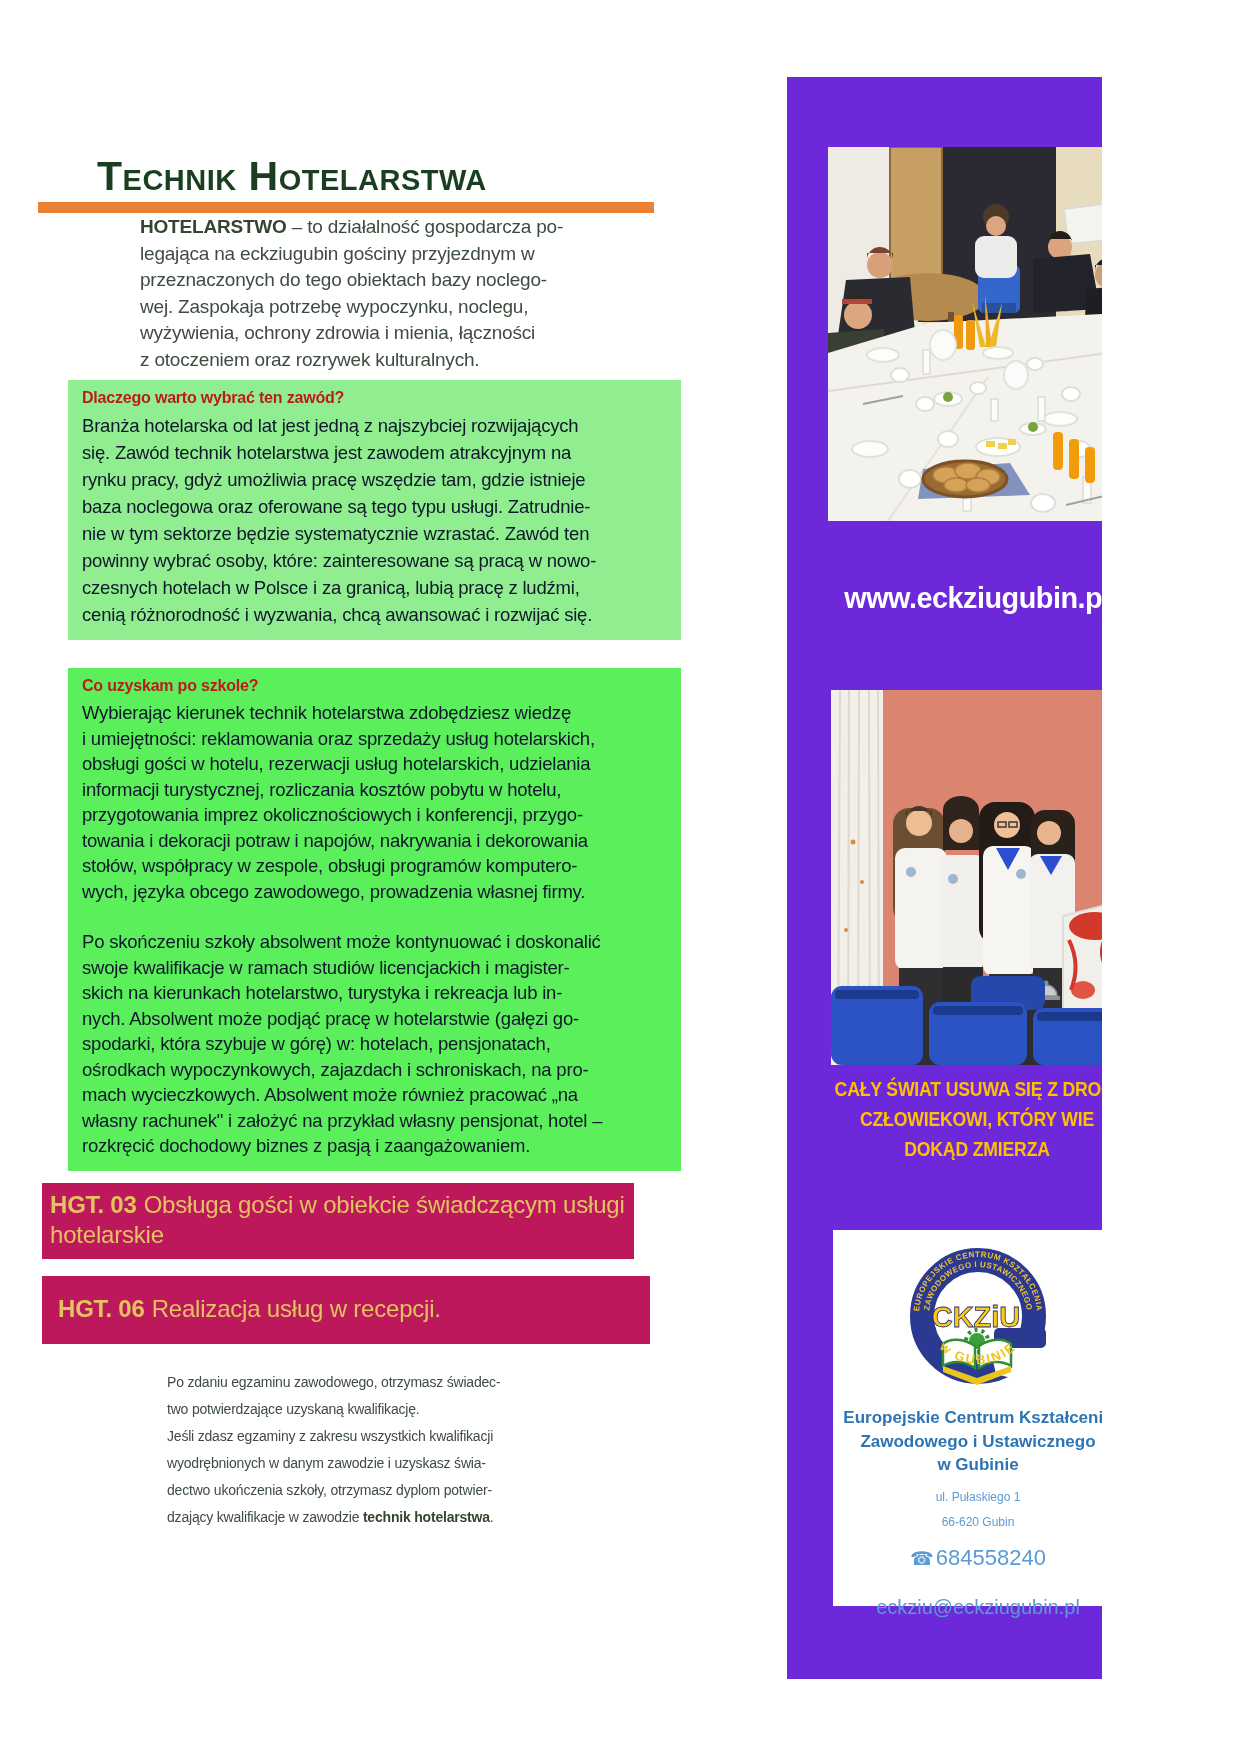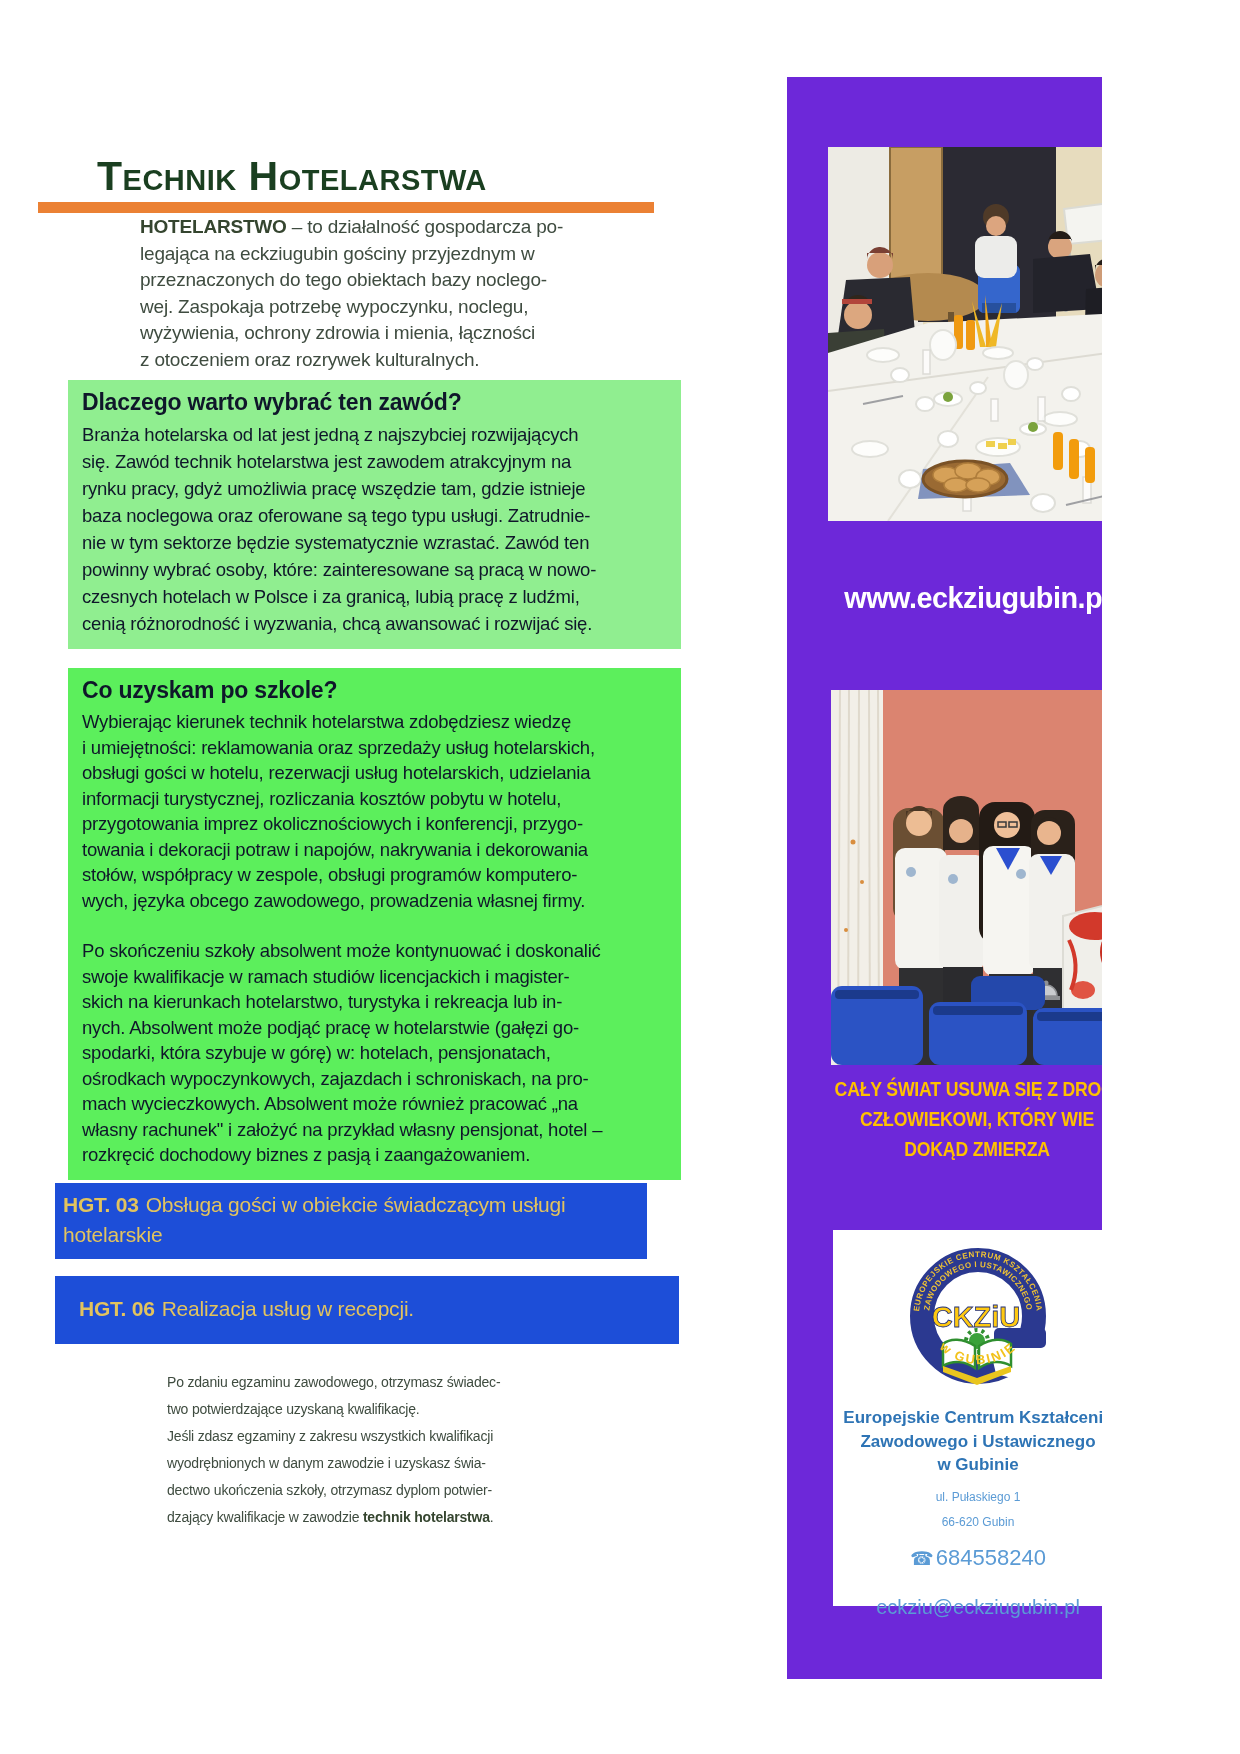--- a/index.html
+++ b/index.html
@@ -7,31 +7,31 @@
         font-family:"Liberation Sans",sans-serif;color:#3F4C40;}
   .pre{white-space:pre-line;}
   
   .title{position:absolute;left:97px;top:126px;font-weight:bold;font-size:41px;
          font-variant:small-caps;letter-spacing:.5px;color:#1A3F20;}
   .rule{position:absolute;left:38px;top:202px;width:616px;height:11px;background:#EB8134;}
   .intro{position:absolute;left:140px;top:214px;width:498px;font-size:19px;line-height:26.5px;
          letter-spacing:-.2px;margin:0;}
   .intro b{color:#35452F;}
   .gbox{position:absolute;left:68px;width:585px;padding:9px 14px 12px;letter-spacing:-.2px;}
-  .gbox h2{margin:0 0 5px 0;font-size:23px;color:#0f172a;}
+  .gbox h2{margin:0 0 5px 0;font-size:16px;color:#b91c1c;}
   .gbox p{margin:0;font-size:18.5px;line-height:27px;color:#0f172a;}
   .box-why{top:380px;background:#90EE90;}
   .box-gain{top:668px;background:#5CEF5C;}
   .box-gain p{line-height:25.5px;}
   .box-gain .gap{height:25px;}
-  .banner{position:absolute;left:55px;width:576px;background:#1d4ed8;color:#E2C35E;
-          font-size:21px;line-height:30px;letter-spacing:-.2px;}
+  .banner{position:absolute;left:42px;width:576px;background:#be185d;color:#E2C35E;
+          font-size:24px;line-height:30px;letter-spacing:-.2px;}
   .banner b{margin-right:7px;}
   .banner1{top:1183px;padding:7px 8px 9px;}
-  .banner2{top:1276px;padding:18px 24px 20px;}
+  .banner2{top:1276px;padding:18px 16px 20px;}
   .outro{position:absolute;left:155px;top:1357px;width:508px;font-size:14px;line-height:27px;
          letter-spacing:-.2px;margin:12px;}
   .outro b{color:#35452F;}
   
   .sidebar{position:absolute;left:787px;top:77px;width:380px;height:1602px;background:#6d28d9;}
   .photo{position:absolute;display:block;}
   .photo1{left:41px;top:70px;}
   .photo2{left:44px;top:613px;}
   .website{position:absolute;left:0;top:504px;width:380px;text-align:center;color:#ffffff;
            font-size:30px;font-weight:bold;letter-spacing:-.5px;transform:scaleX(.96);}

